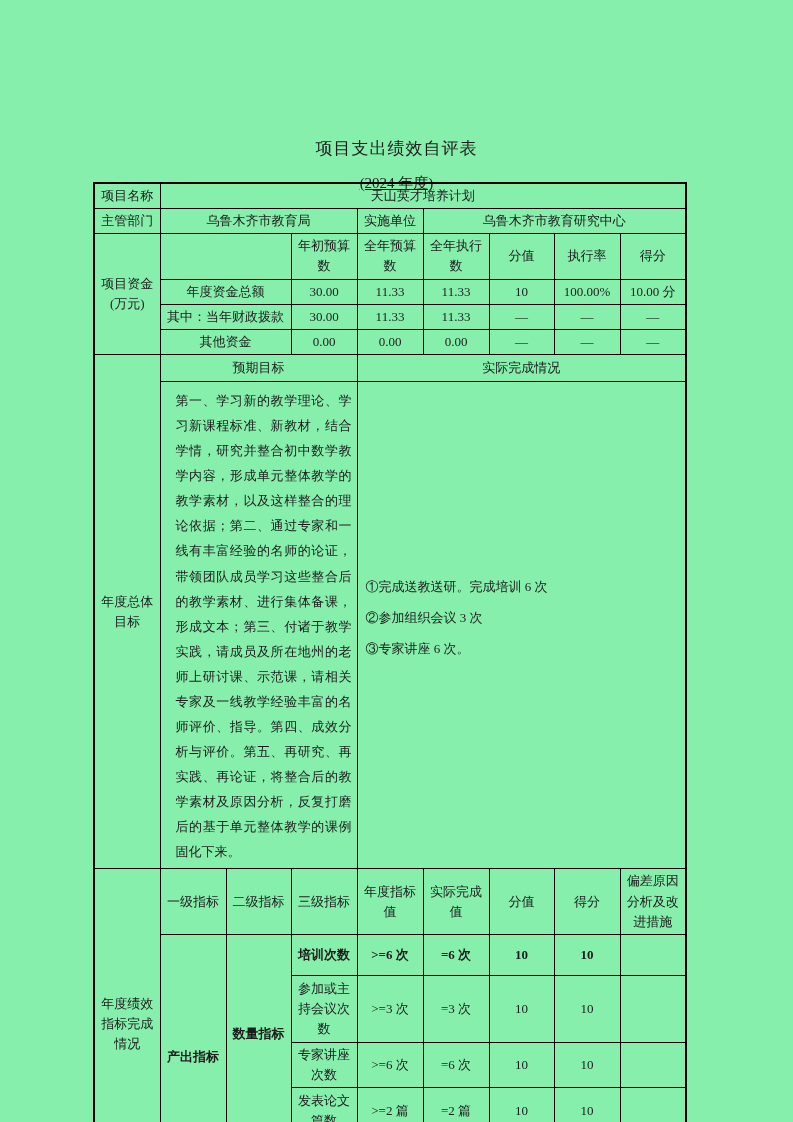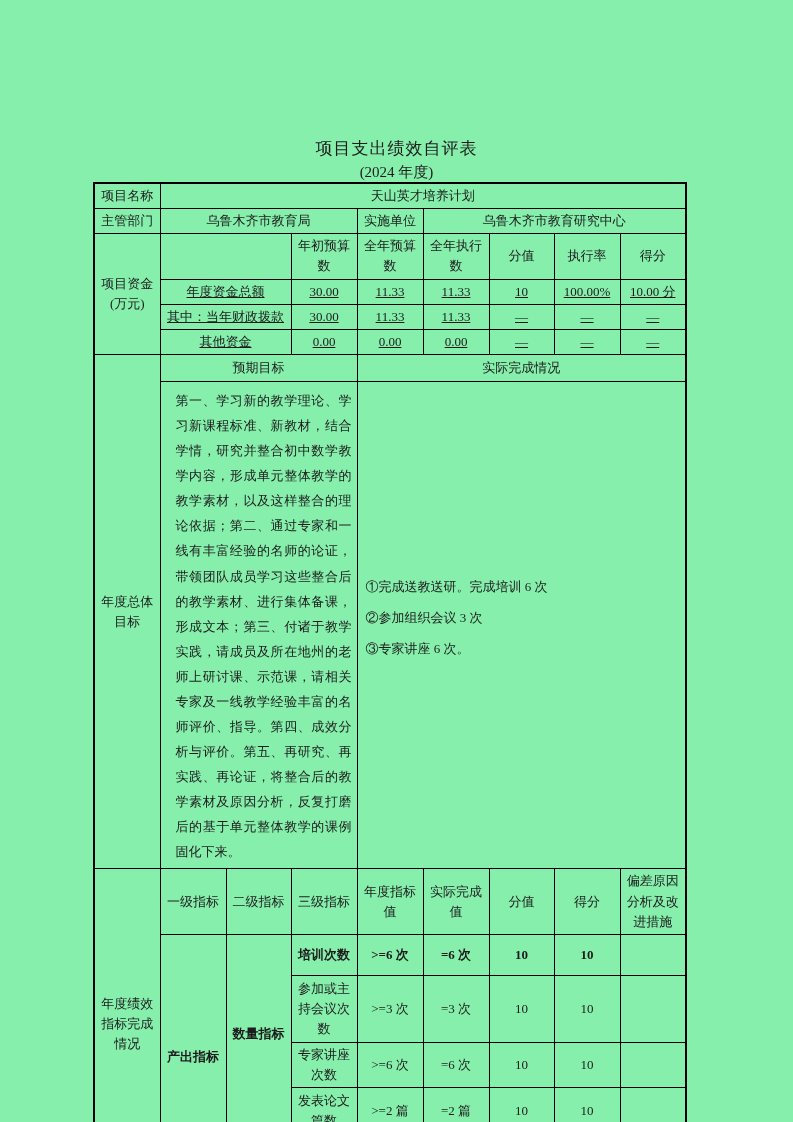--- a/index.html
+++ b/index.html
@@ -5,39 +5,39 @@
   html,body{margin:0;padding:0;}
   body{
     width:793px;height:1122px;
     background:#ffffff;
     font-family:"Liberation Serif","DejaVu Serif",serif;
     color:#1c1c1c;
   }
   .page{position:relative;width:793px;height:1122px;background:#86efac;overflow:hidden;}
   .title-block{position:absolute;top:138px;left:0;width:100%;text-align:center;}
   .doc-title{font-size:17px;letter-spacing:1px;line-height:1.3;}
-  .doc-subtitle{font-size:15px;line-height:1.3;margin-top:3px;}
+  .doc-subtitle{font-size:15px;line-height:1.3;margin-top:14px;text-decoration:underline;}
   table.main{
     position:absolute;left:93px;top:182px;
     border-collapse:collapse;table-layout:fixed;width:592px;
     border:2px solid #000;
     font-size:13px;
   }
   td{
     border:1.5px solid #000;
     text-align:center;
     vertical-align:middle;
     padding:2px 6px;
     line-height:1.55;
     word-break:break-all;
     overflow:hidden;
   }
   tr.r-info td{height:17px;}
   tr.r-fhead td{height:40px;}
-  tr.r-fdata td{height:19px;text-decoration:underline;}
+  tr.r-fdata td{height:19px;}
   tr.r-ghead td{height:22px;}
   tr.r-gbody td{height:286px;}
   tr.r-ihead td{height:58px;}
   tr.r-i1 td{height:36px;font-weight:bold;}
   tr.r-i2 td{height:62px;}
   tr.r-i3 td{height:40px;}
   tr.r-i4 td{height:41px;}
   tr.r-i5 td{height:37px;}
   td.goal-expected{
     text-align:justify;

